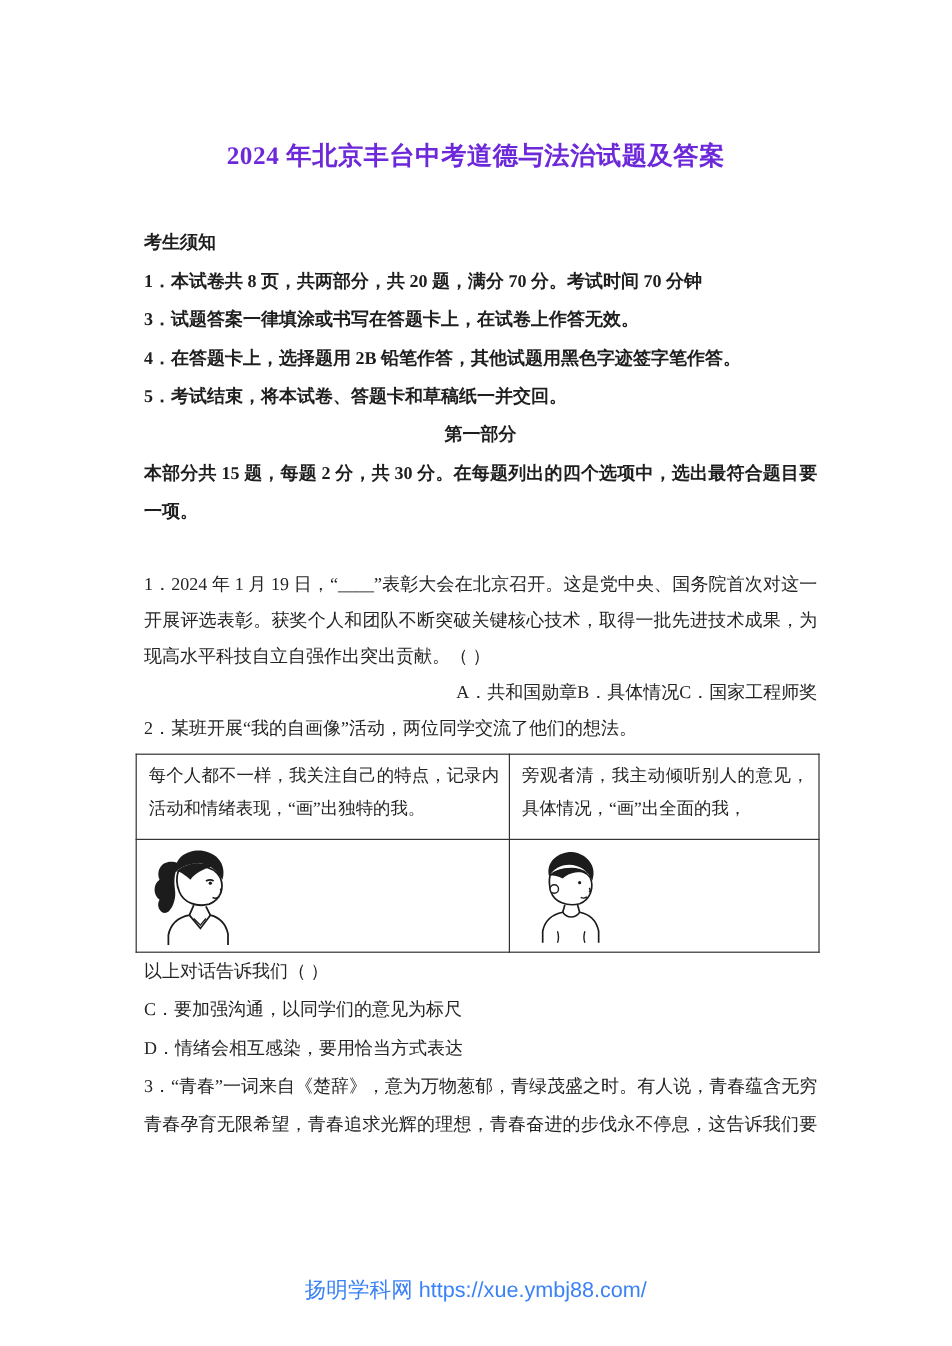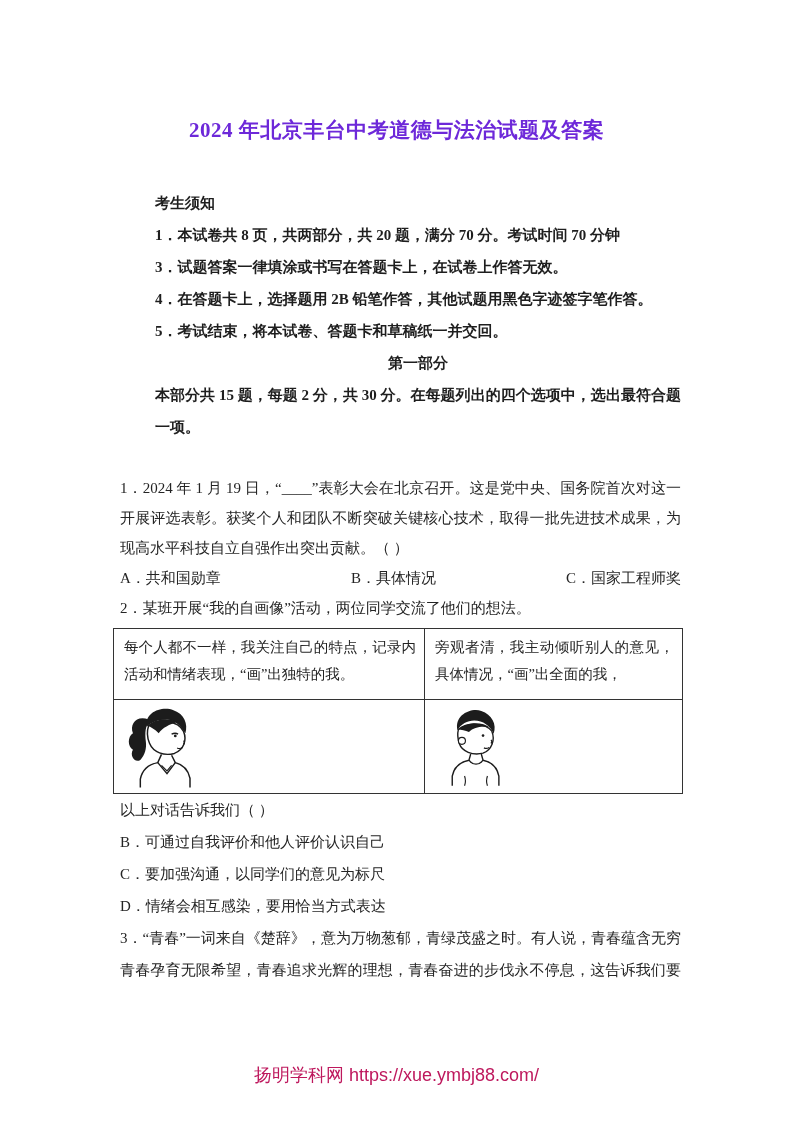--- a/index.html
+++ b/index.html
@@ -18,39 +18,39 @@
   .doc-title {
     position: absolute; top: 116px; left: 0; width: 100%;
     text-align: center;
     font-size: 21px; font-weight: bold; letter-spacing: 0.5px;
     color: #6d28d9;
   }
   .notice-block {
     position: absolute; top: 187px; left: 120px; right: 112px;
     font-size: 15px; font-weight: bold; color: #1e1e1e;
   }
-  .notice-block .line { height: 32px; line-height: 32px; white-space: nowrap; margin-left: 35px; }
+  .notice-block .line { height: 32px; line-height: 32px; white-space: nowrap; }
   .part-header { text-align: center; }
   .intro-line.stretch, .line.stretch {
     white-space: normal;
     text-align: justify; text-align-last: justify;
     overflow: hidden; height: 32px;
   }
   .q-block {
     position: absolute; left: 120px; right: 112px;
     font-size: 15px; font-weight: normal; color: #242424;
   }
   .q-block .line { height: 30px; line-height: 30px; white-space: nowrap; }
   .q-block .line.stretch {
     white-space: normal; text-align: justify; text-align-last: justify;
     overflow: hidden; height: 30px;
   }
   .block-q1 { top: 473px; }
   .options-row {
-    display: flex; justify-content: space-between;
+    display: flex; justify-content: flex-end;
     height: 30px; line-height: 30px;
   }
   .options-row span { white-space: nowrap; }
   .dialog-table {
     position: absolute; top: 628px; left: 113px;
     width: 569px; height: 165px;
     border-collapse: collapse; table-layout: fixed;
   }
   .dialog-table td {
     border: 1.5px solid #333333;
@@ -65,21 +65,21 @@
     white-space: normal; text-align: justify; text-align-last: justify;
   }
   .dialog-table .img-row td { height: 94px; padding: 4px 0 0 7px; }
   .block-after { top: 794px; }
   .block-after .line { height: 32px; line-height: 32px; }
   .block-after .line.stretch { height: 32px; }
   .page-footer {
     position: absolute; top: 1063px; left: 0; width: 100%;
     text-align: center;
     font-family: "Liberation Sans", "DejaVu Sans", sans-serif;
-    font-size: 18px; color: #be185d;
+    font-size: 18px; color: #3b82f6;
   }
   .sketch { display: block; }
 </style>
 </head>
 <body>
 
 <div class="page">
 
   <div class="doc-title">2024 年北京丰台中考道德与法治试题及答案</div>
 
@@ -149,21 +149,20 @@
           <path d="M42 61 C46 67 54 67 58 61" stroke="#1c1c1c" stroke-width="1.4" fill="none"></path>
           <path d="M37 79 q2 6 0 11 M63 79 q-2 6 0 11" stroke="#1c1c1c" stroke-width="1.3" fill="none"></path>
         </svg>
       </td>
     </tr>
   </tbody>
     </table>
 
   <div class="q-block block-after">
     <div class="line">以上对话告诉我们（  ）</div>
-    <div class="line">B．可通过自我评价和他人评价认识自己</div>
     <div class="line">C．要加强沟通，以同学们的意见为标尺</div>
     <div class="line">D．情绪会相互感染，要用恰当方式表达</div>
     <div class="line stretch">3．“青春”一词来自《楚辞》，意为万物葱郁，青绿茂盛之时。有人说，青春蕴含无穷潜能，</div>
     <div class="line stretch">青春孕育无限希望，青春追求光辉的理想，青春奋进的步伐永不停息，这告诉我们要（  ）</div>
   </div>
 
   <div class="page-footer">
     <span>扬明学科网 https://xue.ymbj88.com/</span>
   </div>
 

